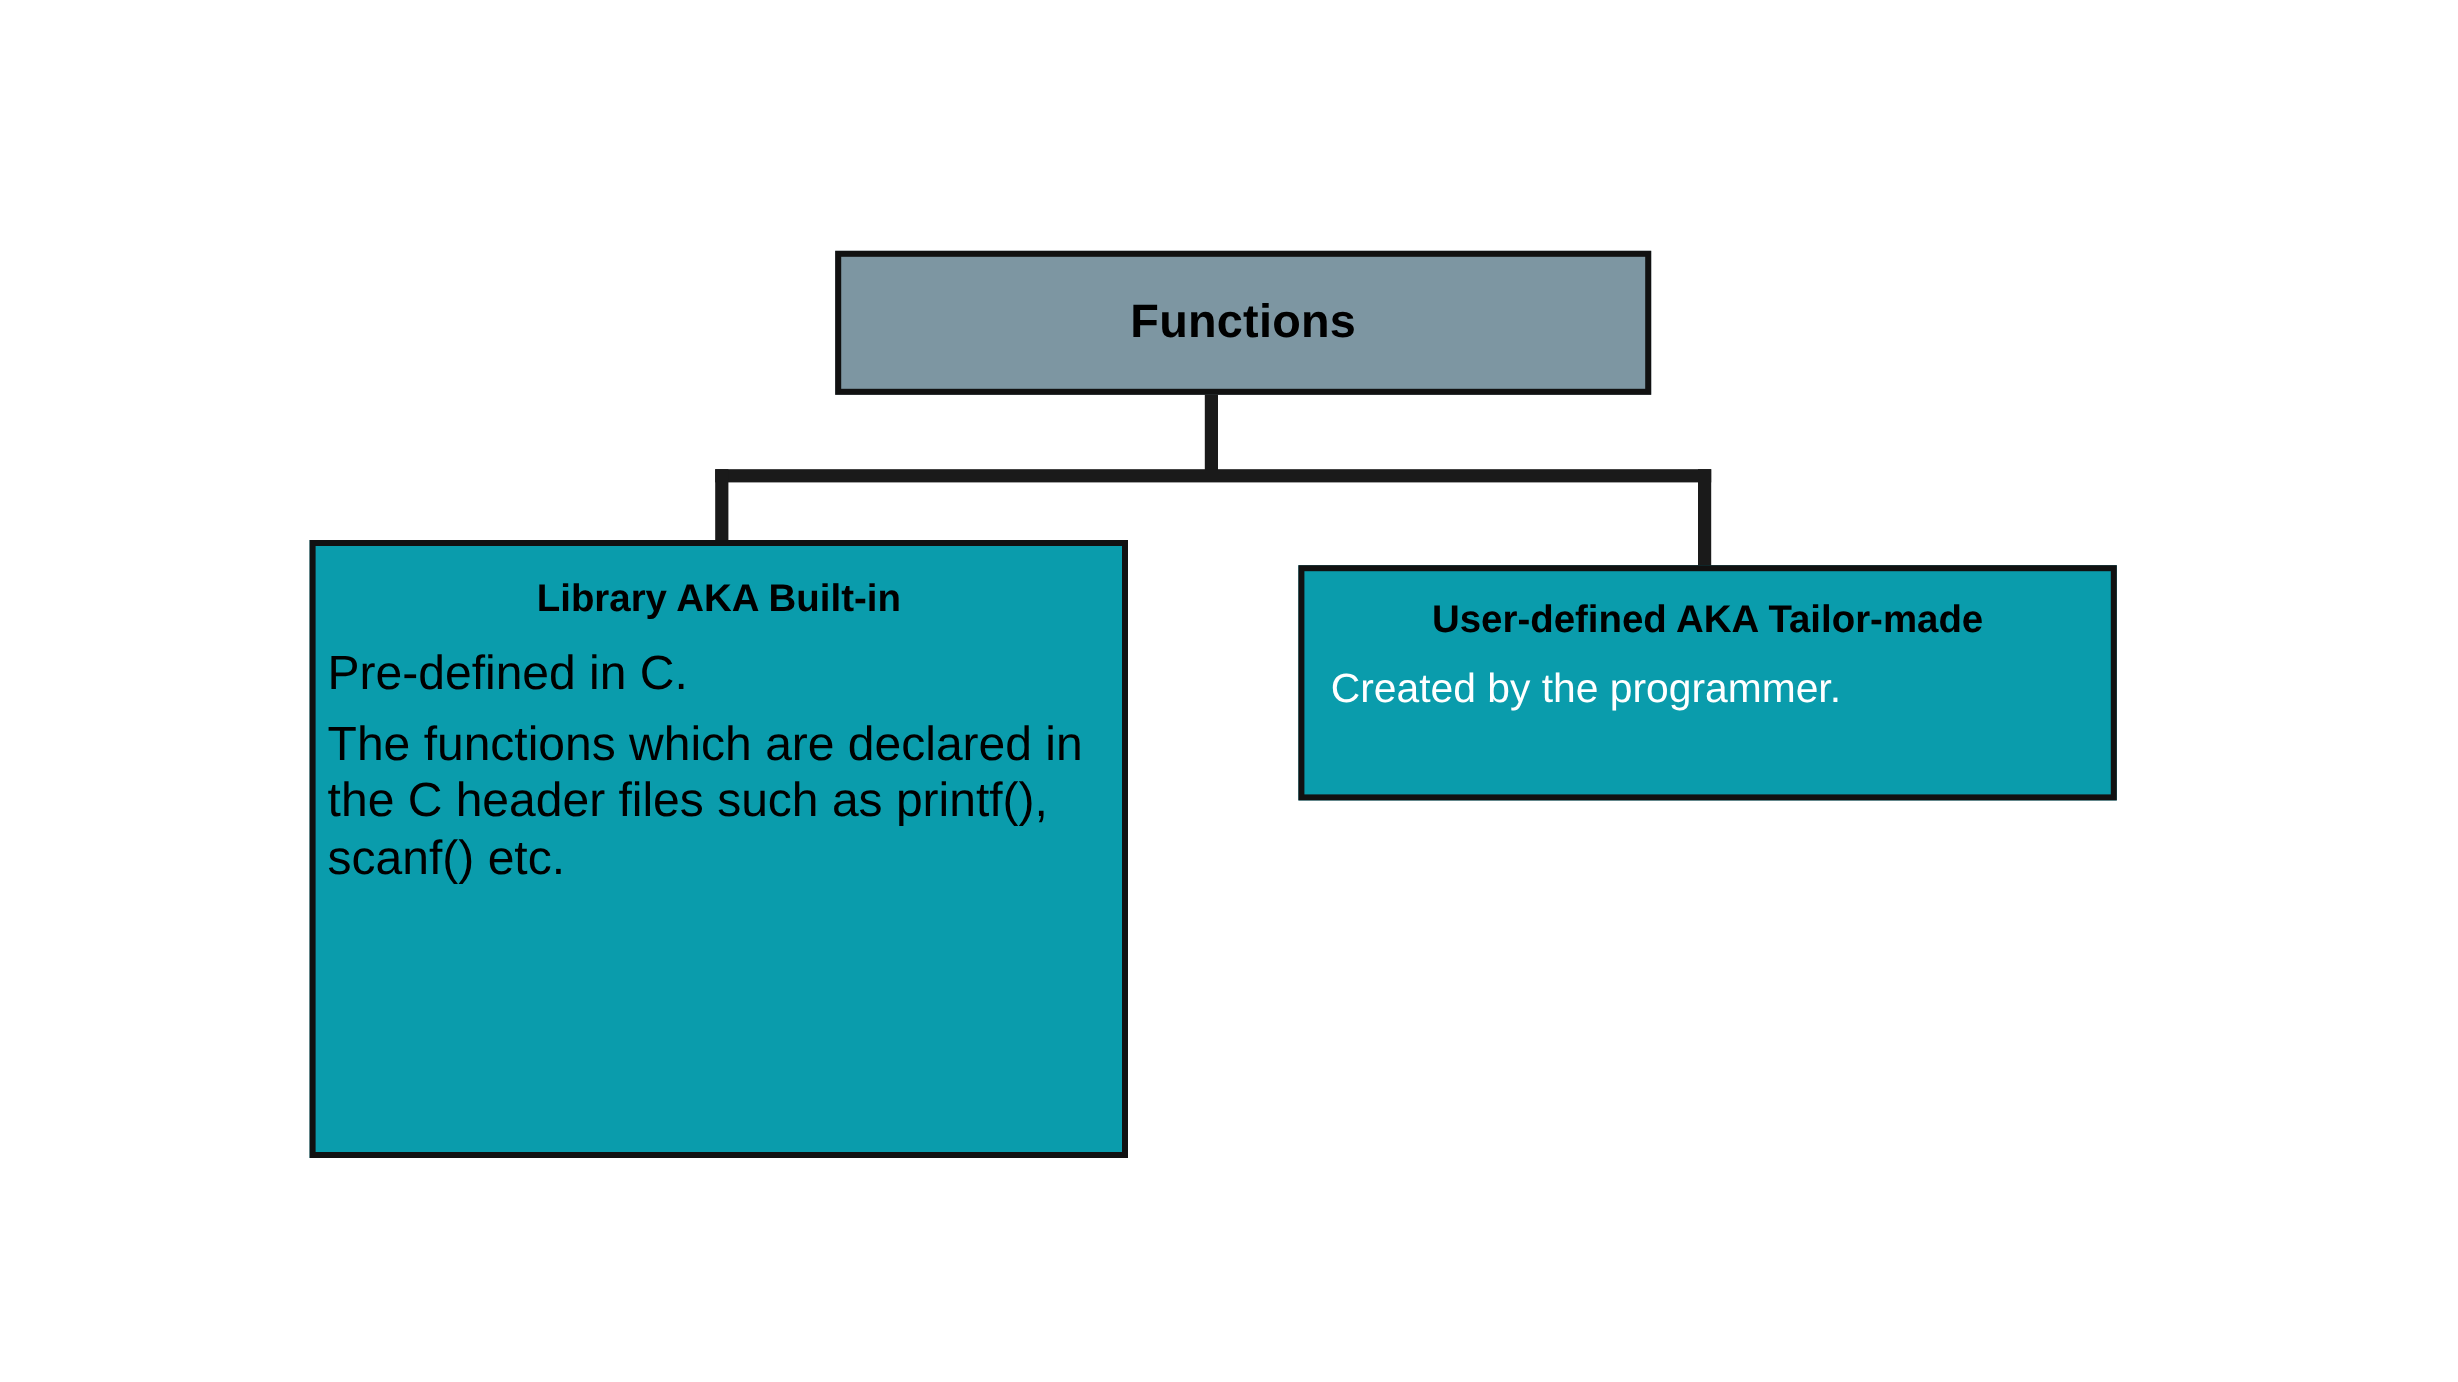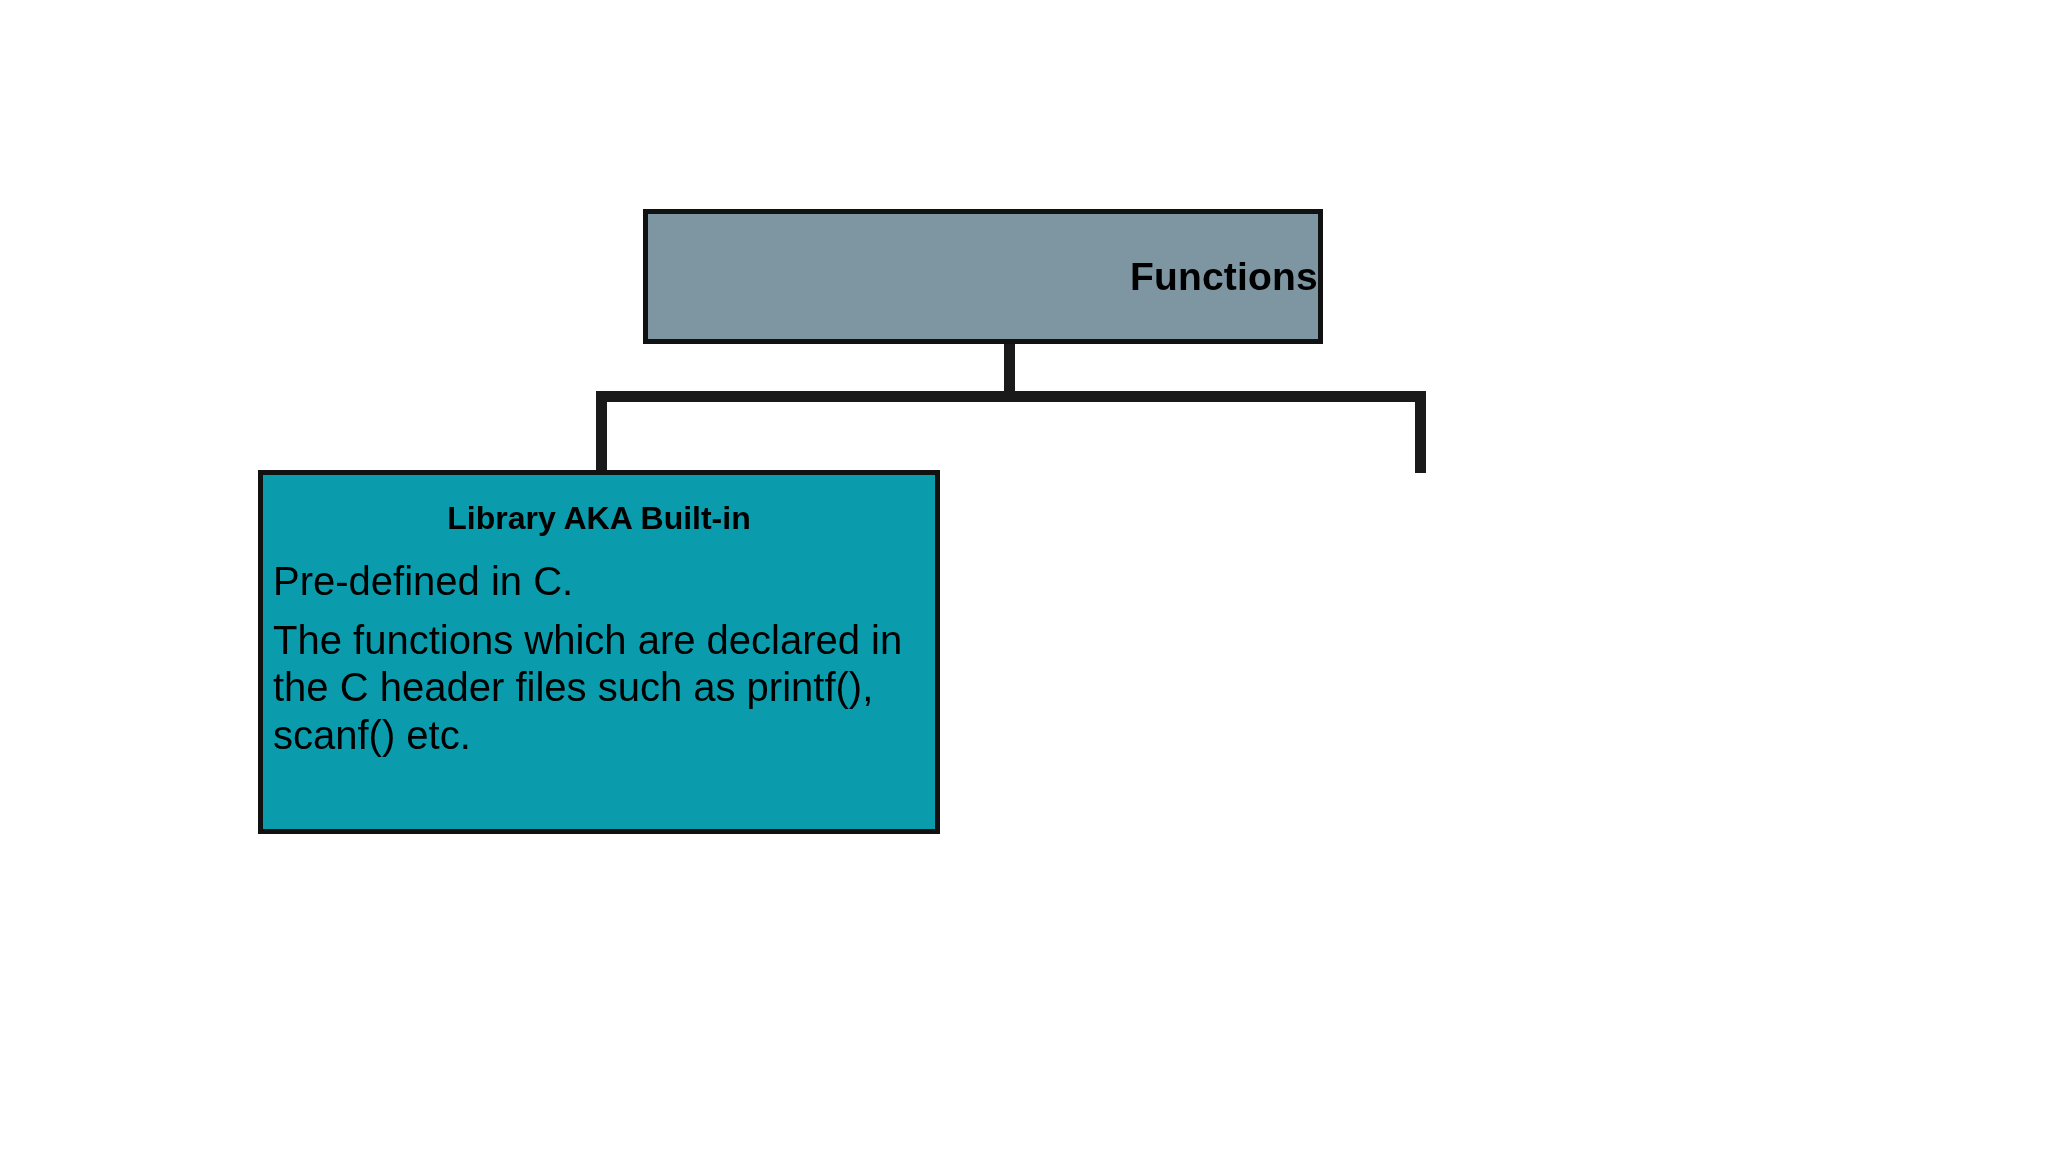--- a/index.html
+++ b/index.html
@@ -61,45 +61,45 @@
     height: 82px;
   }
 
   
   .node {
     position: absolute;
     box-sizing: border-box;
     border: 5px solid #111111;
   }
   .node-root {
-    left: 643px;
+    left: 696px;
     top: 209px;
     width: 680px;
-    height: 135px;
+    height: 120px;
     background: #7d96a2;
     display: flex;
     align-items: center;
-    justify-content: flex-end;
+    justify-content: center;
   }
   .root-title {
     font-size: 39px;
     font-weight: bold;
     color: #000000;
     letter-spacing: 0.2px;
   }
 
   .node-child {
     background: #0a9cac;
     padding: 0;
   }
   .node-library {
     left: 258px;
-    top: 470px;
+    top: 450px;
     width: 682px;
-    height: 364px;
+    height: 515px;
   }
   .node-userdefined {
     left: 1082px;
     top: 471px;
     width: 682px;
     height: 196px;
   }
 
   .child-title {
     font-size: 32px;
@@ -148,14 +148,18 @@
   <div class="node node-root">
     <span class="root-title">Functions</span>
   </div>
 
   <div class="node node-child node-library">
     <div class="child-title">Library AKA Built-in</div>
     <div class="child-body"> Pre-defined in C.</div>
     <div class="child-body"> The functions which are declared in the C header files such as printf(), scanf() etc.</div>
   </div>
 
+  <div class="node node-child node-userdefined">
+    <div class="child-title">User-defined AKA Tailor-made</div>
+    <div class="child-body">Created by the programmer.</div>
+  </div>
 
 </div>
 
 </body></html>

